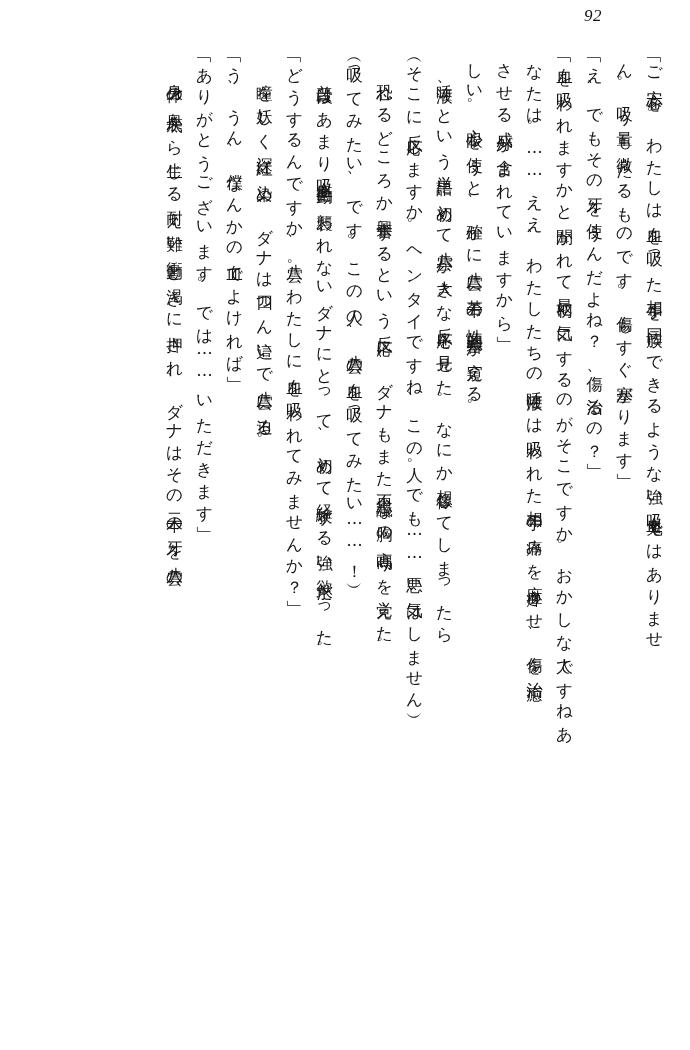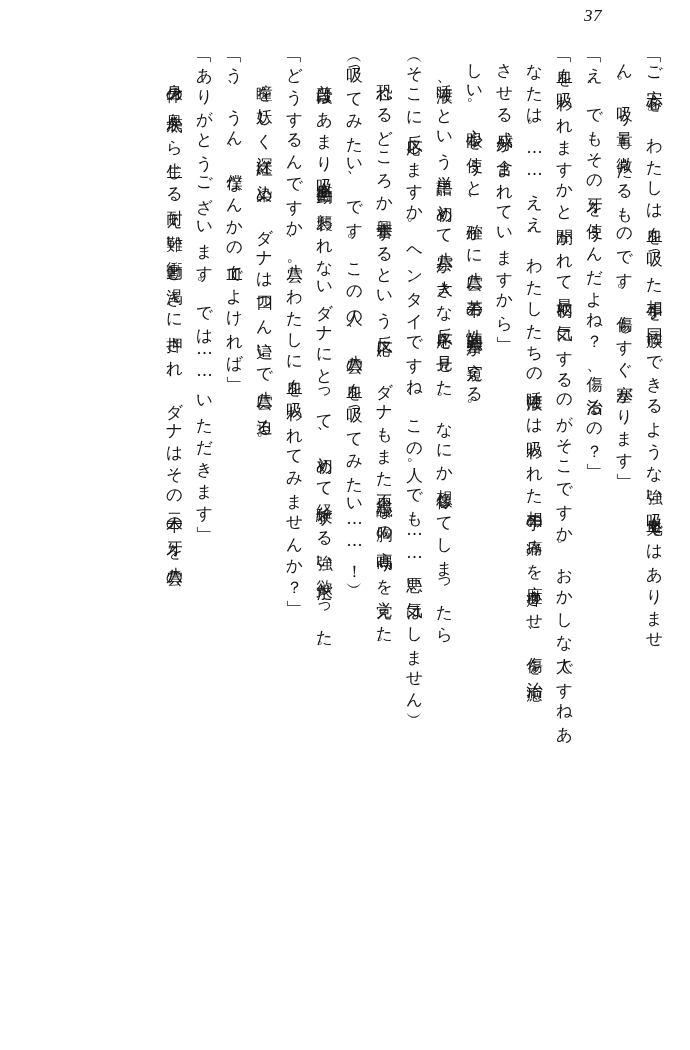--- a/index.html
+++ b/index.html
@@ -61,21 +61,21 @@
   }
   .line.indent {
     padding-top: 19px;
   }
 </style>
 </head>
 <body>
 
 <div class="page">
 
-  <div class="page-number">37</div>
+  <div class="page-number">92</div>
 
   <div class="text-body">
     <div class="line">「ご安心を。わたしは血を吸った相手を同族にできるような強い吸血鬼ではありませ</div>
     <div class="line">ん。吸う量も微々たるものです。傷もすぐ塞がります」</div>
     <div class="line">「え、でもその牙を使うんだよね？　傷、治るの？」</div>
     <div class="line">「血を吸われますかと聞かれて最初に気にするのがそこですか。おかしな人ですねあ</div>
     <div class="line">なたは。……ええ、わたしたちの唾液には吸われた相手の痛みを麻痺させ、傷を治癒</div>
     <div class="line">させる成分が含まれていますから」</div>
     <div class="line">しい。心眼を使うと、確かに八雲に若干の性的興奮が窺える。</div>
     <div class="line indent">唾液、という単語に初めて八雲が大きな反応を見せた。なにか想像してしまったら</div>

